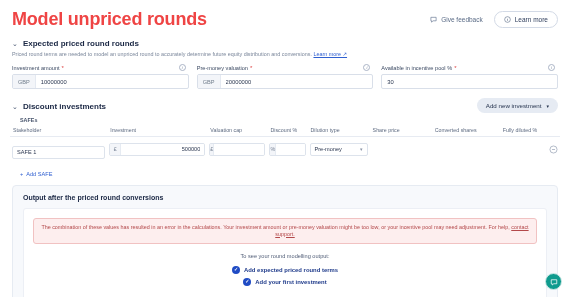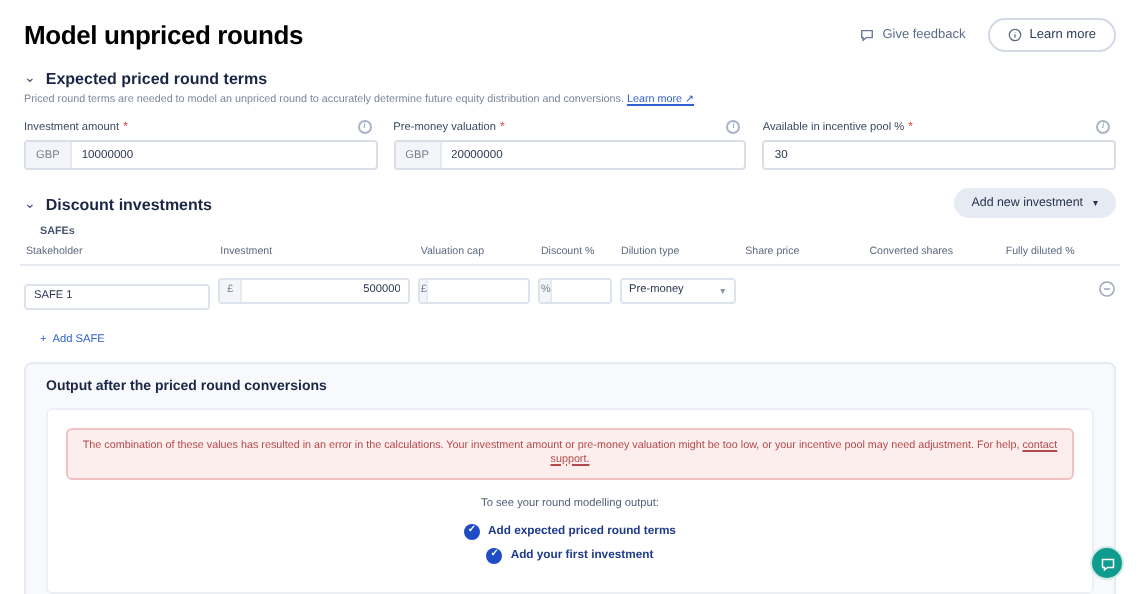--- a/index.html
+++ b/index.html
@@ -12,21 +12,21 @@
   }
   body { color: #14203c; }
 
   .page { width: 570px; height: 297px; position: relative; background: #fff; padding: 0 10px; }
 
   
   .topbar {
     display: flex; align-items: center; justify-content: space-between;
     padding: 9px 2px 4px 2px;
   }
-  .page-title { font-size: 13px; font-weight: 700; letter-spacing: -0.2px; color: #000000; }
+  .page-title { font-size: 18px; font-weight: 700; letter-spacing: -0.2px; color: #ef4444; }
   .top-actions { display: flex; align-items: center; gap: 8px; }
   .ghost-btn {
     display: flex; align-items: center; gap: 4px;
     font-size: 6.5px; color: #5a6b86; background: transparent;
     border: none; cursor: pointer; padding: 2px 3px;
   }
   .pill-btn {
     display: flex; align-items: center; gap: 4px;
     font-size: 6.5px; color: #2d3c5a; background: #fff;
     border: 1px solid #d3dae6; border-radius: 10px;
@@ -194,21 +194,21 @@
           </svg>
         </span>
         <span>Learn more</span>
       </button>
     </div>
   </div>
 
   
   <div class="sec-head">
     <span class="caret">⌄</span>
-    <span class="sec-title">Expected priced round terms</span>
+    <span class="sec-title">Expected priced round rounds</span>
   </div>
   <div class="sec-desc">
     <span>Priced round terms are needed to model an unpriced round to accurately determine future equity distribution and conversions.</span>
     <a href="#">Learn more ↗</a>
   </div>
 
   <div class="form-row">
 
     <div class="field">
       <div class="field-label">

